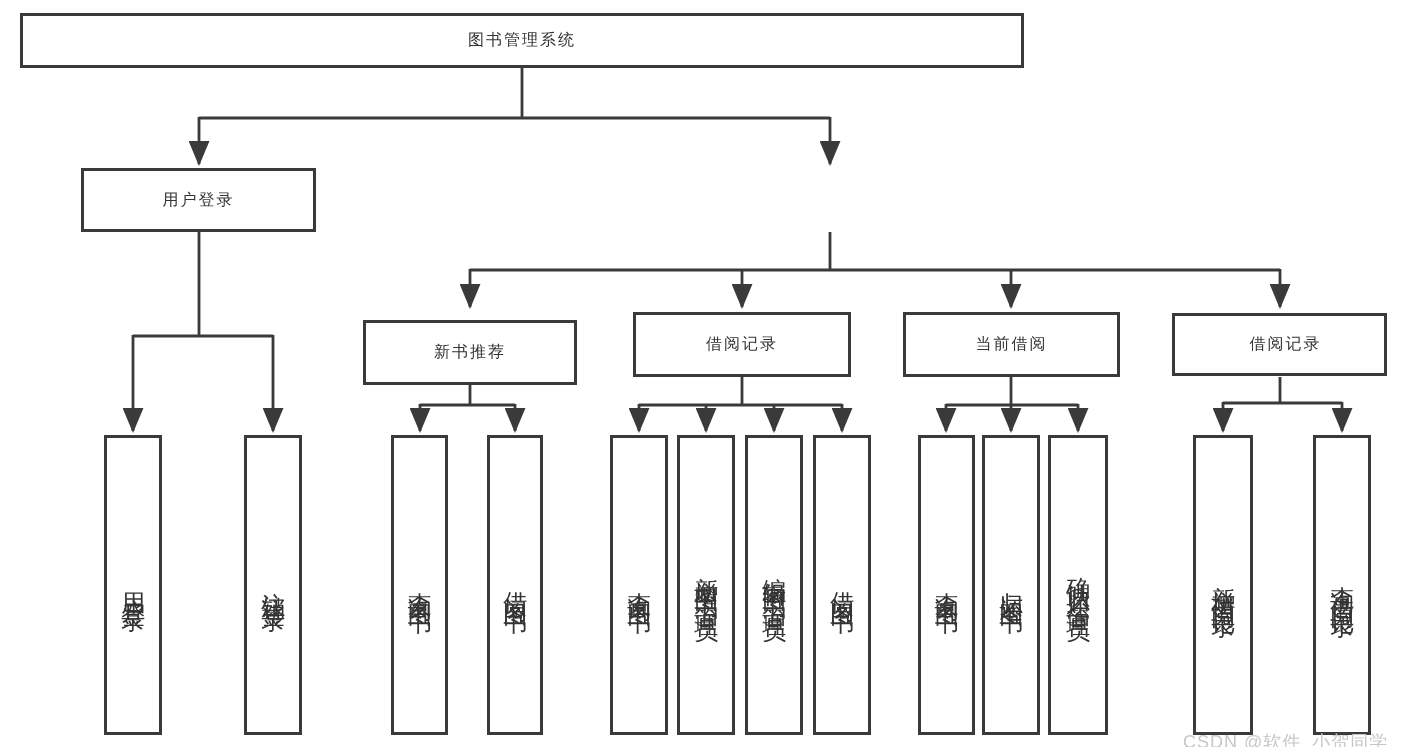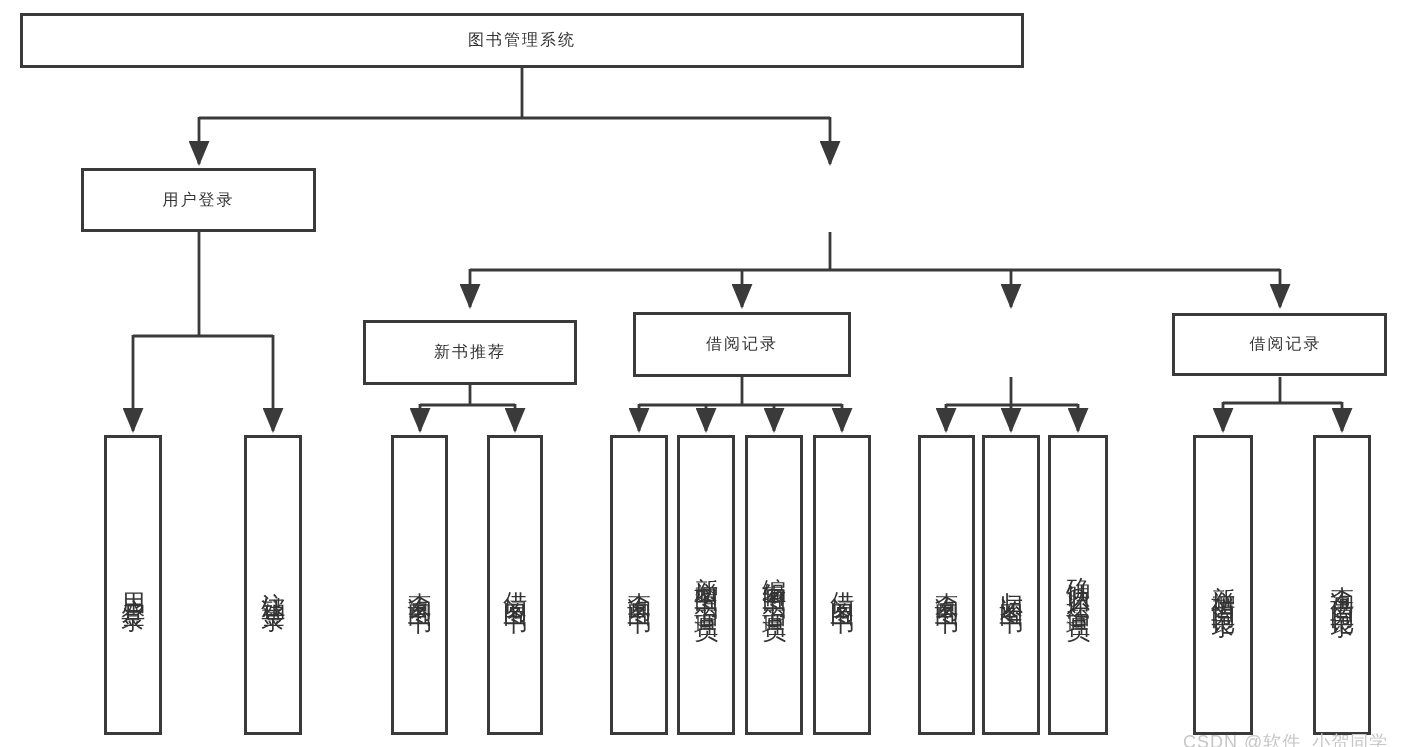--- a/index.html
+++ b/index.html
@@ -134,20 +134,23 @@
   <div class="box hbox" style="left:81px; top:168px; width:235px; height:64px;">
     <span class="label">用户登录</span>
   </div>
 
   <div class="box hbox" style="left:363px; top:320px; width:214px; height:65px;">
     <span class="label">新书推荐</span>
   </div>
   <div class="box hbox" style="left:633px; top:312px; width:218px; height:65px;">
     <span class="label">借阅记录</span>
   </div>
+  <div class="box hbox" style="left:903px; top:312px; width:217px; height:65px;">
+    <span class="label">当前借阅</span>
+  </div>
   <div class="box hbox" style="left:1172px; top:313px; width:215px; height:63px;padding-left:12px;">
     <span class="label">借阅记录</span>
   </div>
 
   <div class="box leaf" style="left:104px; width:58px;">
     <span class="label">用户登录</span>
   </div>
   <div class="box leaf" style="left:244px; width:58px;">
     <span class="label">注销登录</span>
   </div>

